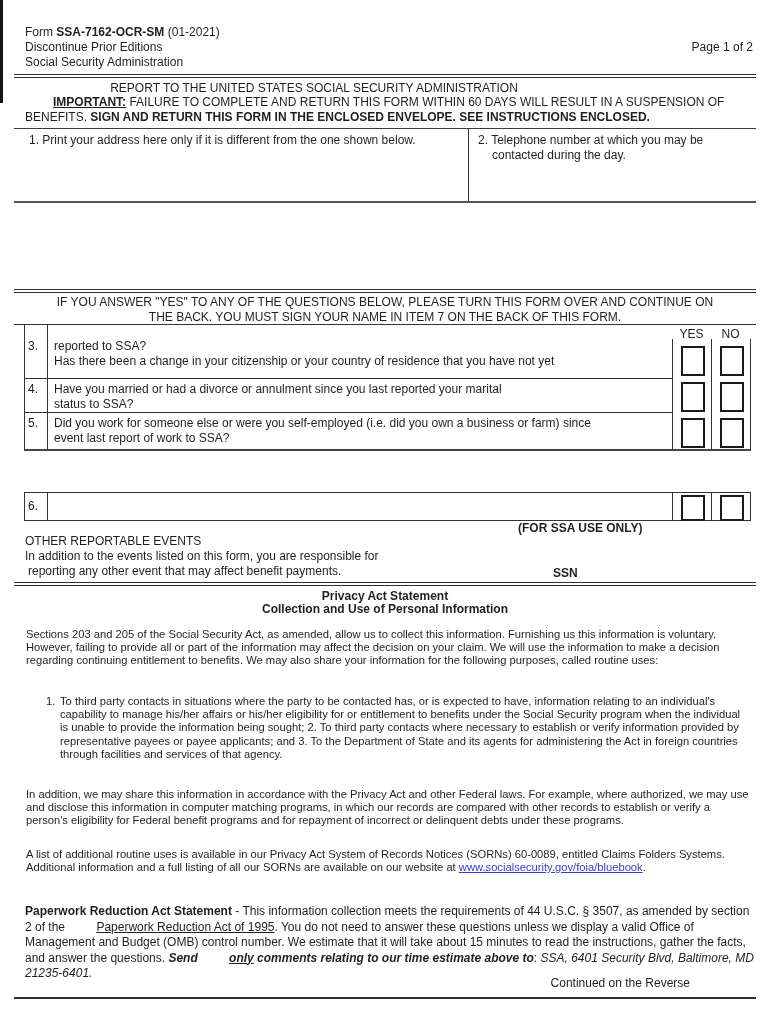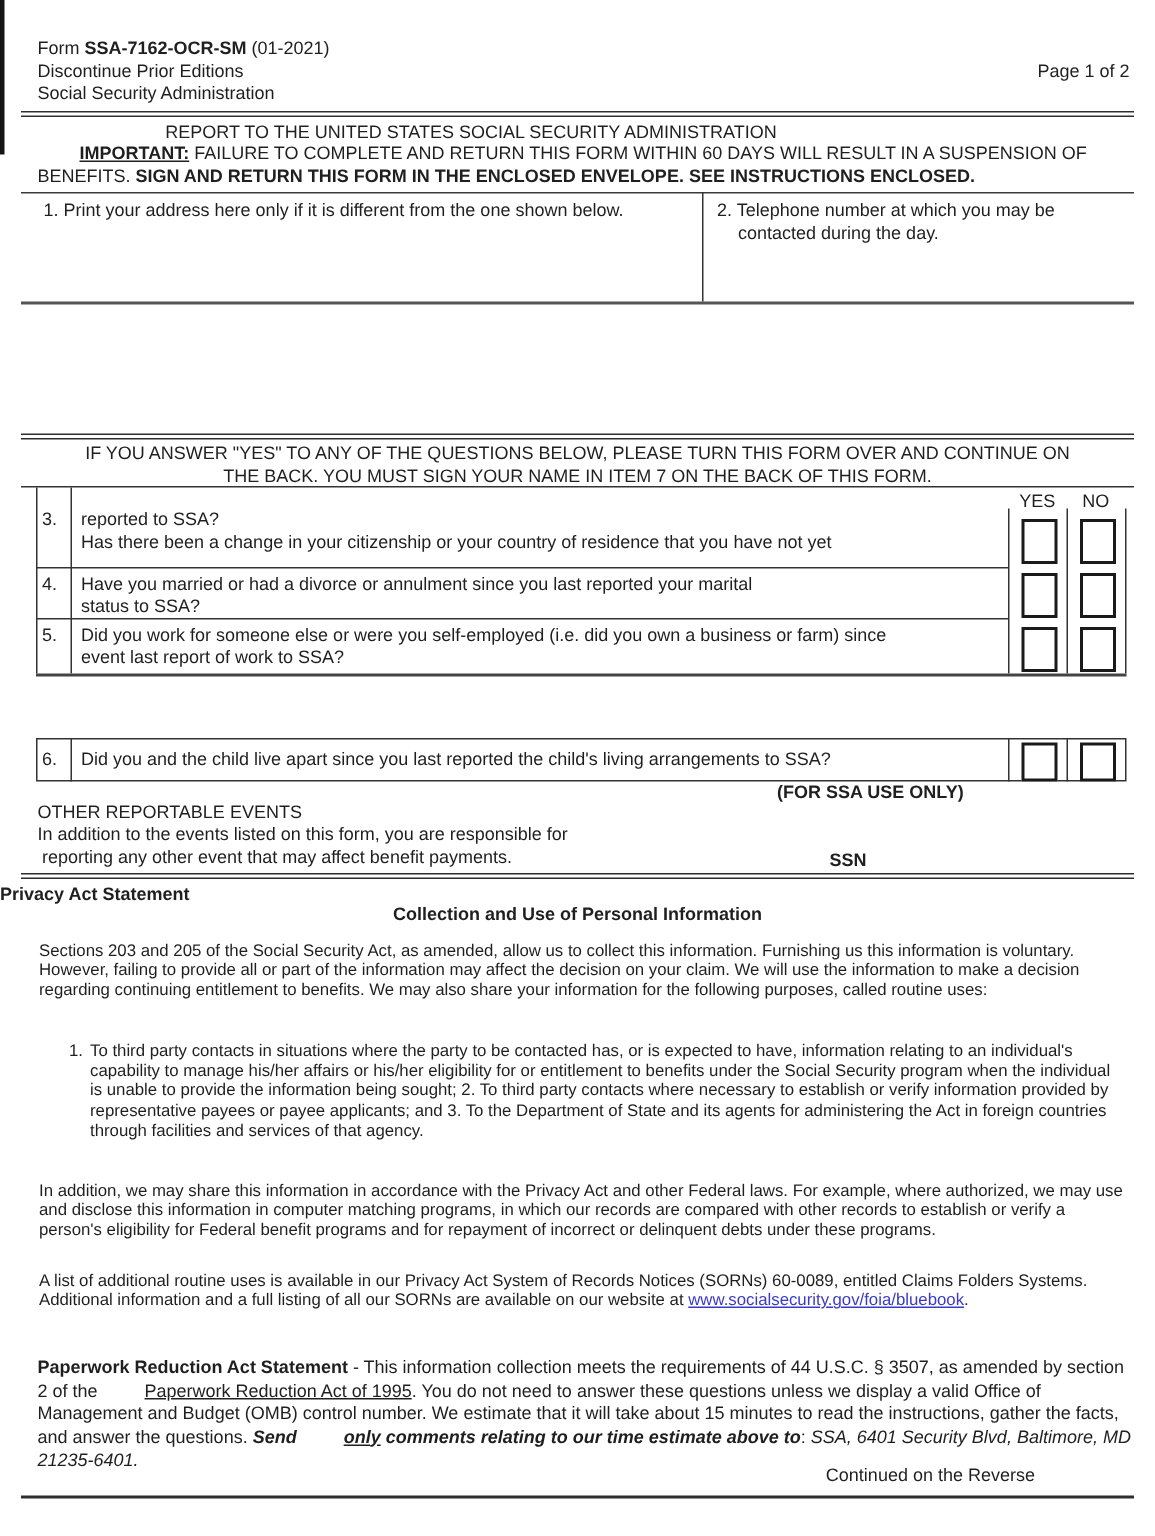--- a/index.html
+++ b/index.html
@@ -68,21 +68,21 @@
   .t6-v1  { left:672px; top:492px; width:0; height:29px; border-left:1px solid #333; }
   .t6-v2  { left:711px; top:492px; width:0; height:29px; border-left:1px solid #333; }
   .n6 { left:28px; top:499px; } .q6 { left:54px; top:499px; width:615px; }
 
   .for-ssa { left:518px; top:521px; font-weight:bold; }
   .other-title { left:25px; top:534px; }
   .other-1 { left:25px; top:549px; }
   .other-2 { left:28px; top:564px; }
   .ssn { left:553px; top:566px; font-weight:bold; }
 
-  .ptitle1 { left:0; top:589px; width:770px; font-weight:bold; }
+  .ptitle1 { left:0; top:589px; width:770px; text-align:center; font-weight:bold; }
   .ptitle2 { left:0; top:602px; width:770px; text-align:center; font-weight:bold; }
 
   .ppar { font-size:11.2px; line-height:13.2px; }
   .p1 { left:26px; top:628px; width:726px; }
   .plist-marker { left:46px; top:695px; font-size:11.2px; }
   .plist { left:60px; top:695px; width:690px; }
   .p2 { left:26px; top:788px; width:726px; }
   .p3 { left:26px; top:848px; width:726px; }
   .link { color:#3a3ac8; text-decoration:underline; cursor:pointer; }
 
@@ -162,21 +162,20 @@
   </div>
   <div class="cb cb5y"></div>
   <div class="cb cb5n"></div>
 
 
   <div class="abs t6-box"></div>
   <div class="abs t6-num"></div>
   <div class="abs t6-v1"></div>
   <div class="abs t6-v2"></div>
   <div class="abs qnum n6">6.</div>
-  <div class="abs q6">Did you and the child live apart since you last reported the child's living arrangements to SSA?</div>
   <div class="cb cb6y"></div>
   <div class="cb cb6n"></div>
 
   <div class="abs for-ssa">(FOR SSA USE ONLY)</div>
   <div class="abs other-title">OTHER REPORTABLE EVENTS</div>
   <div class="abs other-1">In addition to the events listed on this form, you are responsible for</div>
   <div class="abs other-2">reporting any other event that may affect benefit payments.</div>
   <div class="abs ssn">SSN</div>
 
   <div class="abs rule-double rule-d"></div>

